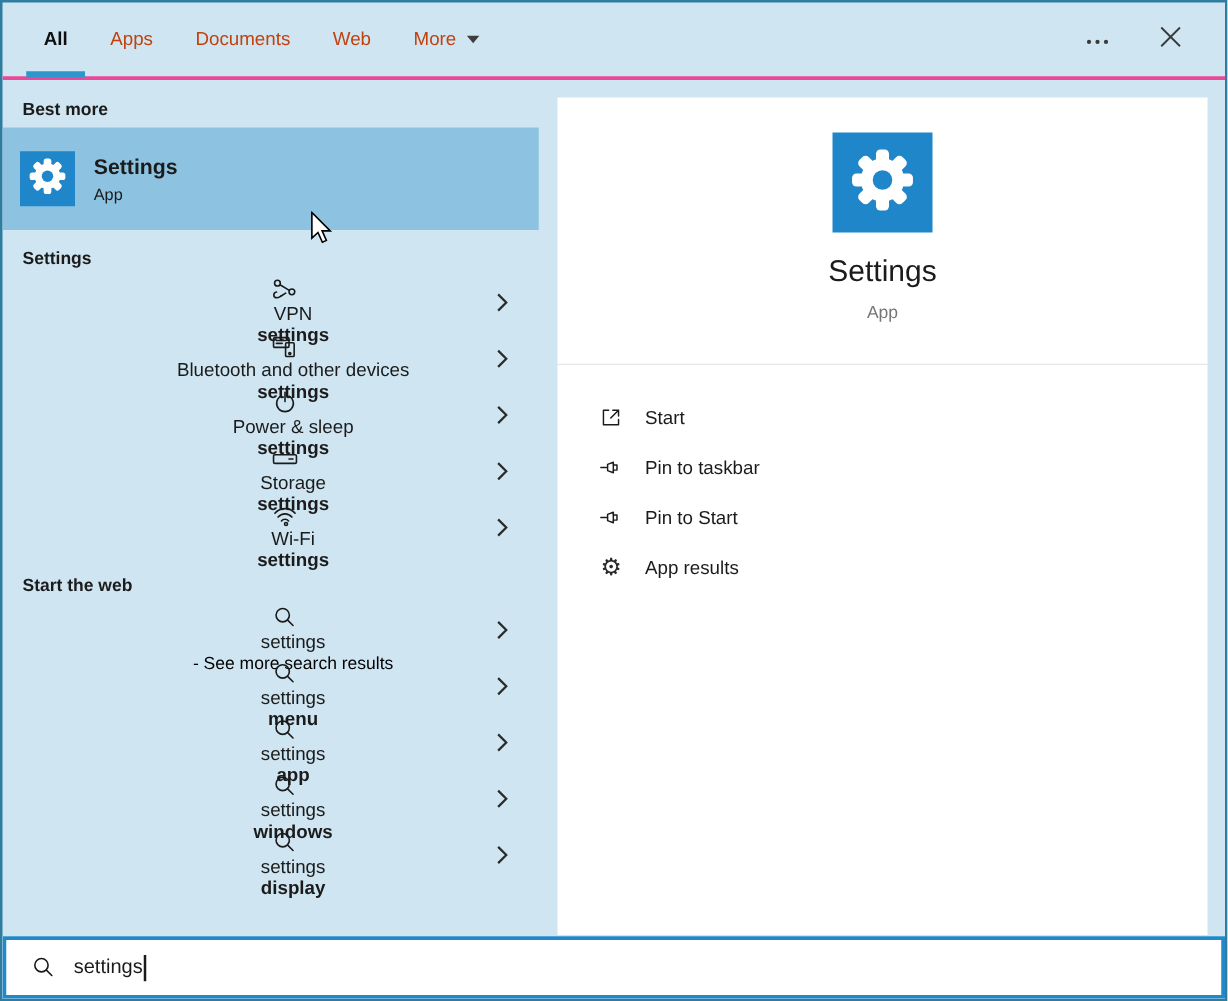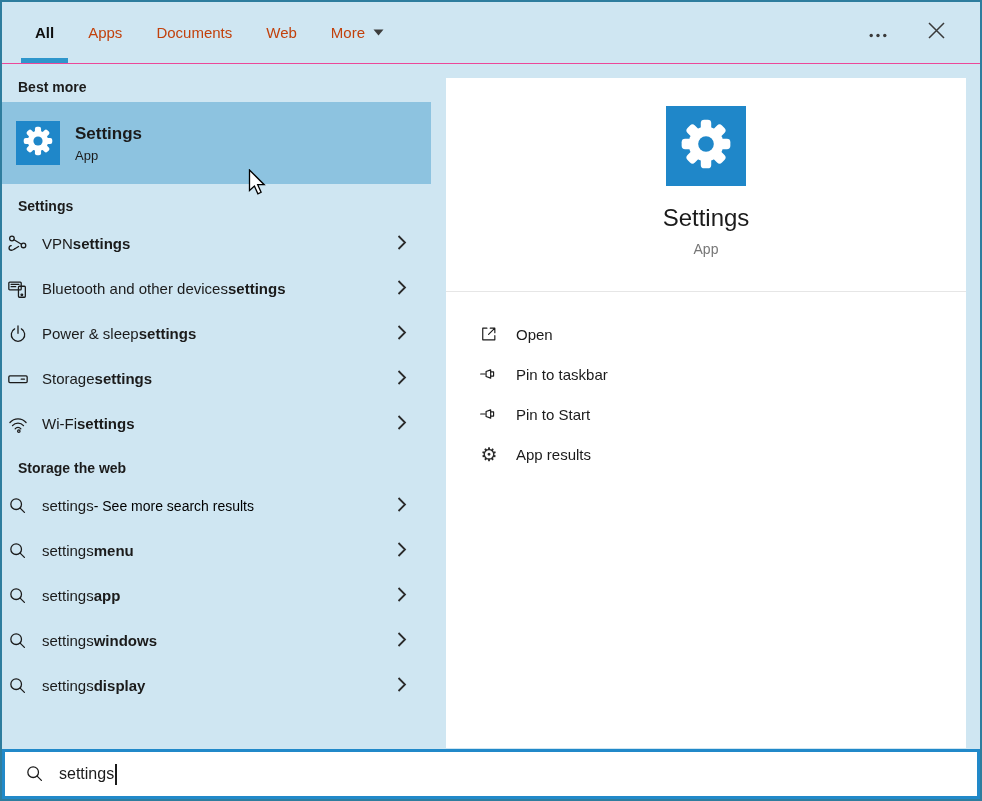--- a/index.html
+++ b/index.html
@@ -8,21 +8,21 @@
 
   .window {
     position:relative; width:982px; height:801px;
     background:#cfe6f2; border:2px solid #2e7d9e; overflow:hidden;
   }
 
   
   .tabbar {
     position:absolute; top:0; left:0; right:0; height:62px;
     display:flex; align-items:center; padding:0 30px 0 33px;
-    border-bottom:1px solid #ec4899;
+    border-bottom:3px solid #ec4899;
   }
   .tab { position:relative; height:62px; display:flex; align-items:center;
          margin-right:34px; font-size:15px; color:#c2410c; cursor:default; }
   .tab.active { color:#0f0f0f; font-weight:700; }
   .tab .underline { position:absolute; left:-14px; right:-14px; bottom:1px;
          height:5px; background:#2e96cc; }
   .tab .dd-arrow { margin-left:8px; display:inline-flex; }
   .win-controls { margin-left:auto; display:flex; align-items:center; gap:30px; }
   .ctrl-btn { display:flex; align-items:center; justify-content:center;
               width:28px; height:28px; }
@@ -34,21 +34,21 @@
     height:82px; background:#8dc3e0; display:flex; align-items:center;
     padding-left:14px;
   }
   .tile-sm { width:44px; height:44px; background:#1f87c9; display:flex;
              align-items:center; justify-content:center; flex:0 0 auto; }
   .bm-text { margin-left:15px; }
   .bm-title { font-size:17px; font-weight:700; }
   .bm-sub { font-size:13px; margin-top:4px; }
 
   .result-row { position:relative; height:45px; display:flex; align-items:center;
-                padding-left:5px; font-size:15px; }
+                padding-left:36px; font-size:15px;flex-direction:column; }
   .result-row .row-icon { width:22px; height:22px; margin-right:13px;
                 display:flex; align-items:center; justify-content:center; flex:0 0 auto; }
   .result-row .bold { font-weight:700; }
   .result-row .muted { color:#000000; font-size:14px; }
   .result-row .chev { position:absolute; right:24px; top:50%; transform:translateY(-50%); }
   .stroke-ic path, .stroke-ic circle, .stroke-ic rect
     { stroke:#1b1b1b; stroke-width:1.4; fill:none; stroke-linecap:round; stroke-linejoin:round; }
 
   
   .right-card { position:absolute; left:444px; top:76px; width:520px; height:670px;
@@ -232,21 +232,21 @@
       </span>
       <span>Wi-Fi </span>
         <span class="bold">settings</span>
       <span class="chev">
         <svg width="10" height="16" viewBox="0 0 10 16">
             <path d="M1.5 1.5 L8 8 L1.5 14.5" stroke="#2b2b2b" stroke-width="1.8" fill="none"></path>
           </svg>
       </span>
     </div>
 
-    <div class="section-header">Storage the web</div>
+    <div class="section-header">Start the web</div>
 
     <div class="result-row">
       <span class="row-icon">
         <svg class="stroke-ic" width="22" height="22" viewBox="0 0 24 24">
             <circle cx="10" cy="10" r="5.8"></circle>
             <path d="M14.3 14.3 L19 19"></path>
           </svg>
       </span>
       <span>settings</span>
         <span class="bold"></span>
@@ -344,21 +344,21 @@
     <div class="pv-divider"></div>
 
     <div class="actions">
       <div class="action-row">
         <span class="a-icon">
           <svg class="stroke-ic" width="20" height="20" viewBox="0 0 24 24">
             <path d="M9.5 5 H4.5 V19 H19 V14"></path>
             <path d="M13.5 5 H19 V10.5 M19 5 L11.5 12.5"></path>
           </svg>
         </span>
-        <span>Open</span>
+        <span>Start</span>
       </div>
       <div class="action-row">
         <span class="a-icon">
           <svg class="stroke-ic" width="20" height="20" viewBox="0 0 24 24">
             <path d="M2 12 H7.5"></path>
             <path d="M8.5 9 L14 7 V17 L8.5 15 Z"></path>
             <path d="M14 9.5 H17.5 V14.5 H14"></path>
           </svg>
         </span>
         <span>Pin to taskbar</span>

